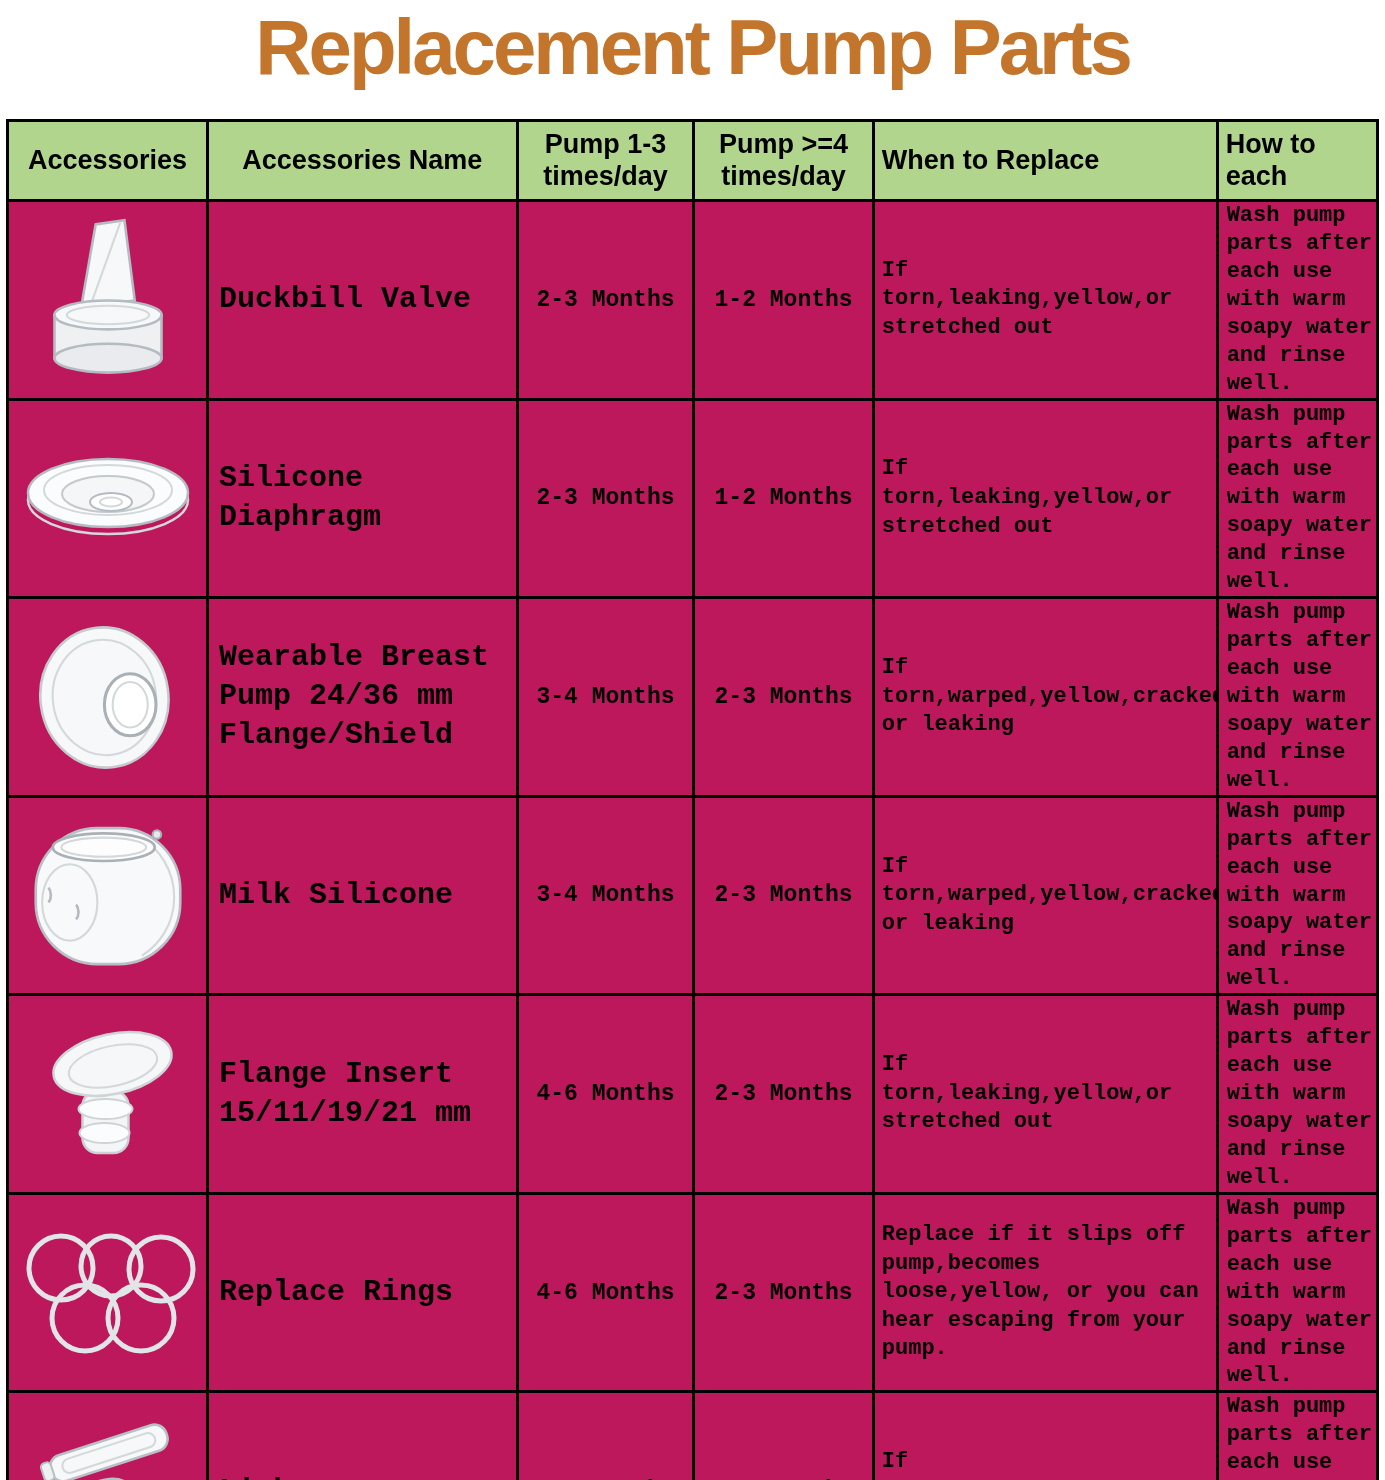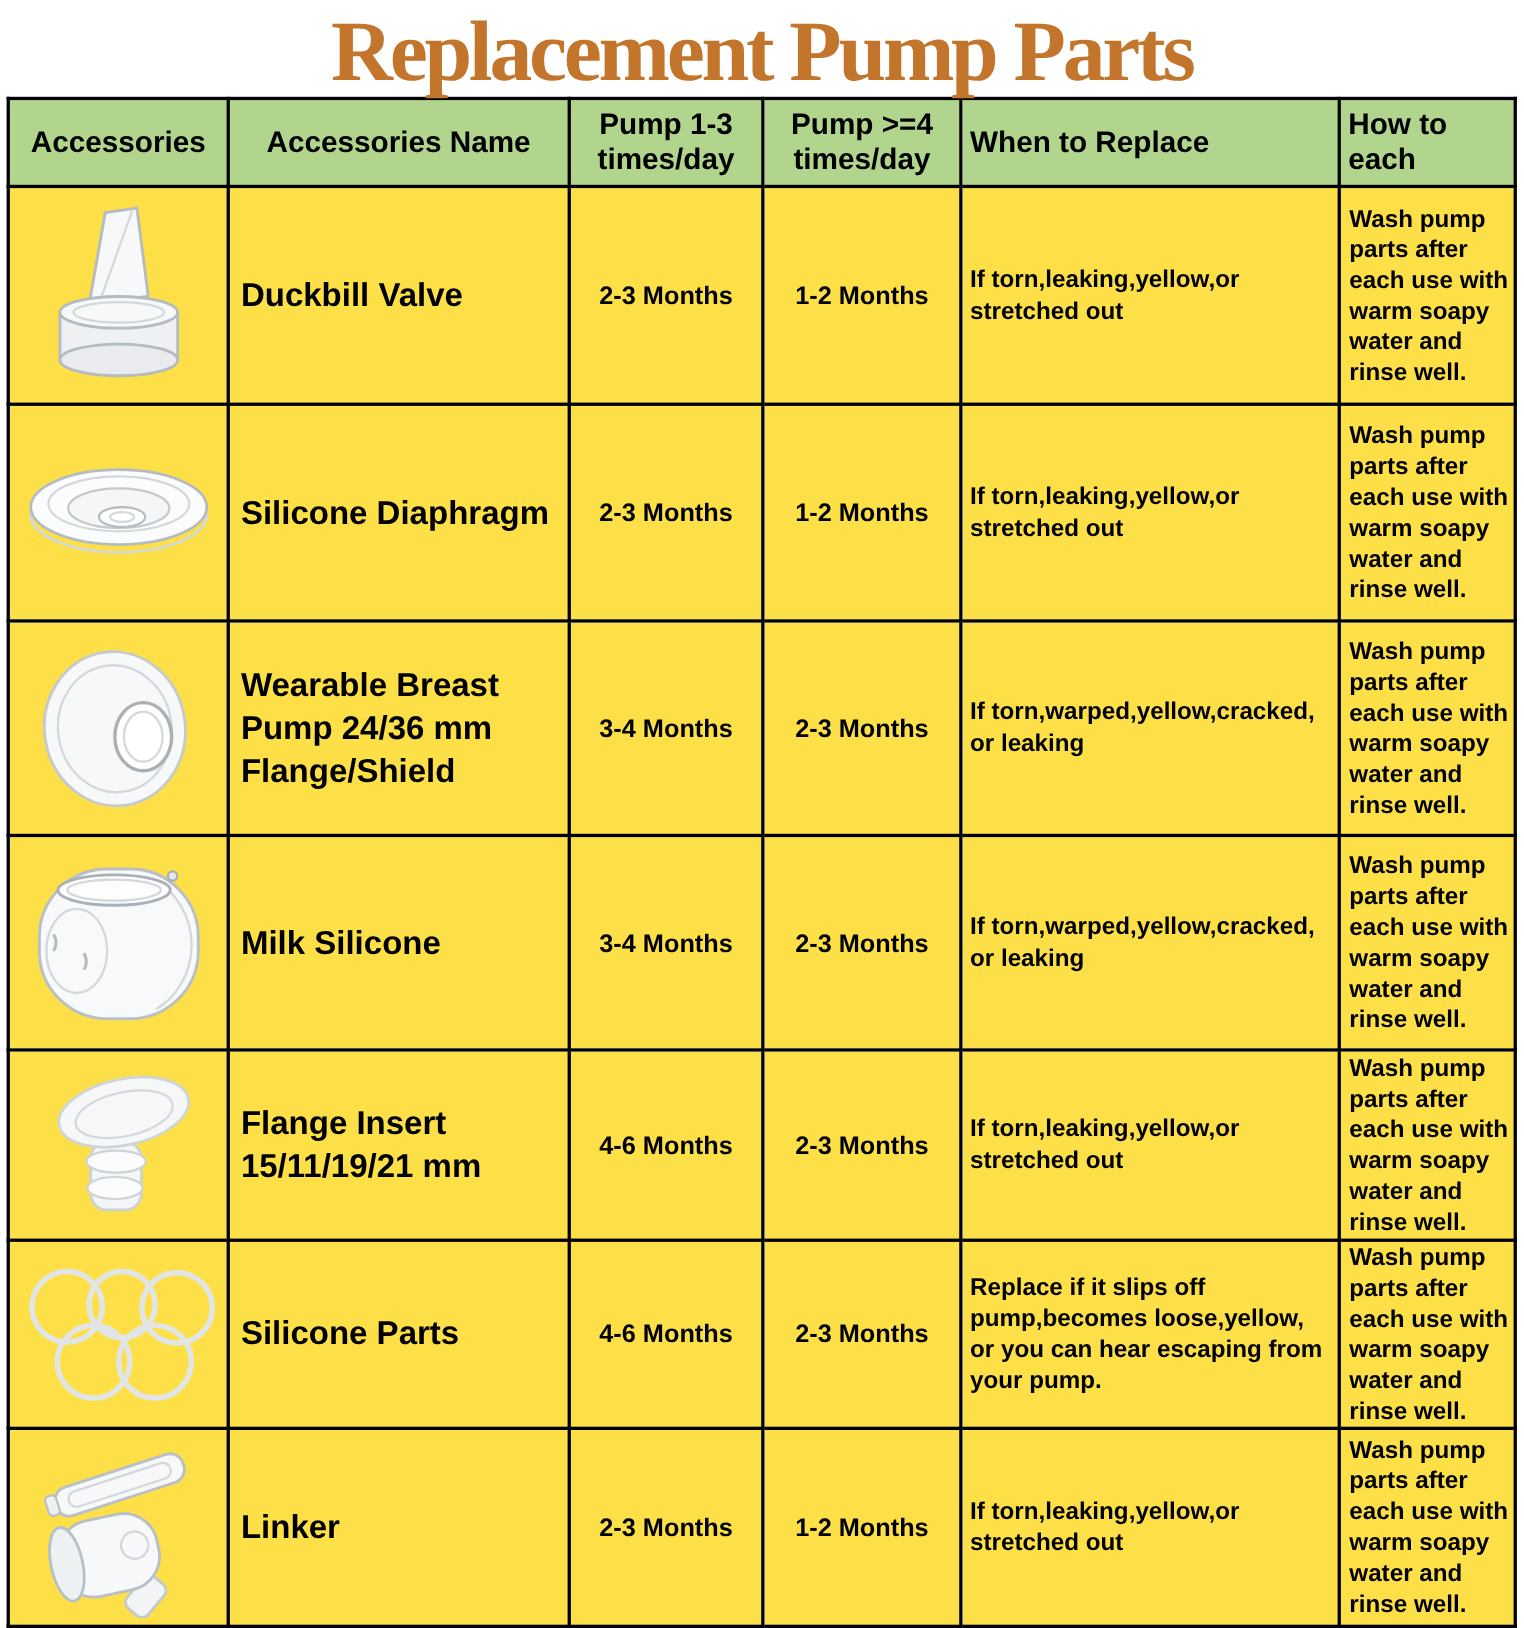--- a/index.html
+++ b/index.html
@@ -1,39 +1,39 @@
 <!DOCTYPE html>
 <html><head>
 <meta charset="utf-8">
 <style>
   html,body{margin:0;padding:0;background:#fff;}
   .page{
     width:1385px;height:1480px;background:#fff;box-sizing:border-box;
     font-family:"Liberation Sans","DejaVu Sans",sans-serif;overflow:hidden;
   }
   .title{
-    height:88px;line-height:94px;text-align:center;
+    height:119px;line-height:94px;text-align:center;
     font-size:78px;font-weight:bold;letter-spacing:-3px;
-    color:#C2752B;white-space:nowrap;font-family:Liberation Serif, serif;
+    color:#C2752B;white-space:nowrap;
   }
   table.parts{
     border-collapse:collapse;table-layout:fixed;
     width:1373px;margin:0 6px;
   }
   table.parts th,table.parts td{
     border:3px solid #000;vertical-align:middle;box-sizing:border-box;
     overflow:hidden;
   }
   thead th{
     background:#B2D58E;height:80px;color:#000;
     font-size:27px;font-weight:bold;line-height:1.15;
     text-align:center;padding:2px 4px;
   }
   thead th.left{text-align:left;padding-left:7px;}
-  tbody td{background:#fde047;color:#000;}
+  tbody td{background:#be185d;color:#000;font-family:Liberation Mono, monospace;}
   .c-img{text-align:center;padding:4px;}
   .c-img svg{display:block;margin:0 auto;}
   .c-name{
     text-align:left;font-size:30px;font-weight:bold;line-height:1.3;
     padding:0 10px;
   }
   .c-months{text-align:center;font-size:23px;font-weight:bold;}
   .c-when{
     text-align:left;font-size:22px;font-weight:bold;line-height:1.3;
     padding:0 4px 0 7px;
@@ -175,21 +175,21 @@
       <tr>
         <td class="c-img">
           <svg width="190" height="140" viewBox="0 0 190 140">
             <circle cx="48" cy="45" r="32" fill="none" stroke="#e2e5e7" stroke-width="5"></circle>
             <circle cx="98" cy="43" r="30" fill="none" stroke="#e2e5e7" stroke-width="5"></circle>
             <circle cx="148" cy="46" r="32" fill="none" stroke="#e2e5e7" stroke-width="5"></circle>
             <circle cx="72" cy="95" r="33" fill="none" stroke="#e2e5e7" stroke-width="5"></circle>
             <circle cx="128" cy="95" r="33" fill="none" stroke="#e2e5e7" stroke-width="5"></circle>
           </svg>
         </td>
-        <td class="c-name">Silicone Parts</td>
+        <td class="c-name">Replace Rings</td>
         <td class="c-months">4-6 Months</td>
         <td class="c-months">2-3 Months</td>
         <td class="c-when">Replace if it slips off pump,becomes loose,yellow, or you can hear escaping from your pump.</td>
         <td class="c-clean">Wash pump parts after each use with warm soapy water and rinse well.</td>
       </tr>
 
       <tr>
         <td class="c-img">
           <svg width="165" height="165" viewBox="0 0 160 160">
             <g transform="rotate(40 104 138)">

